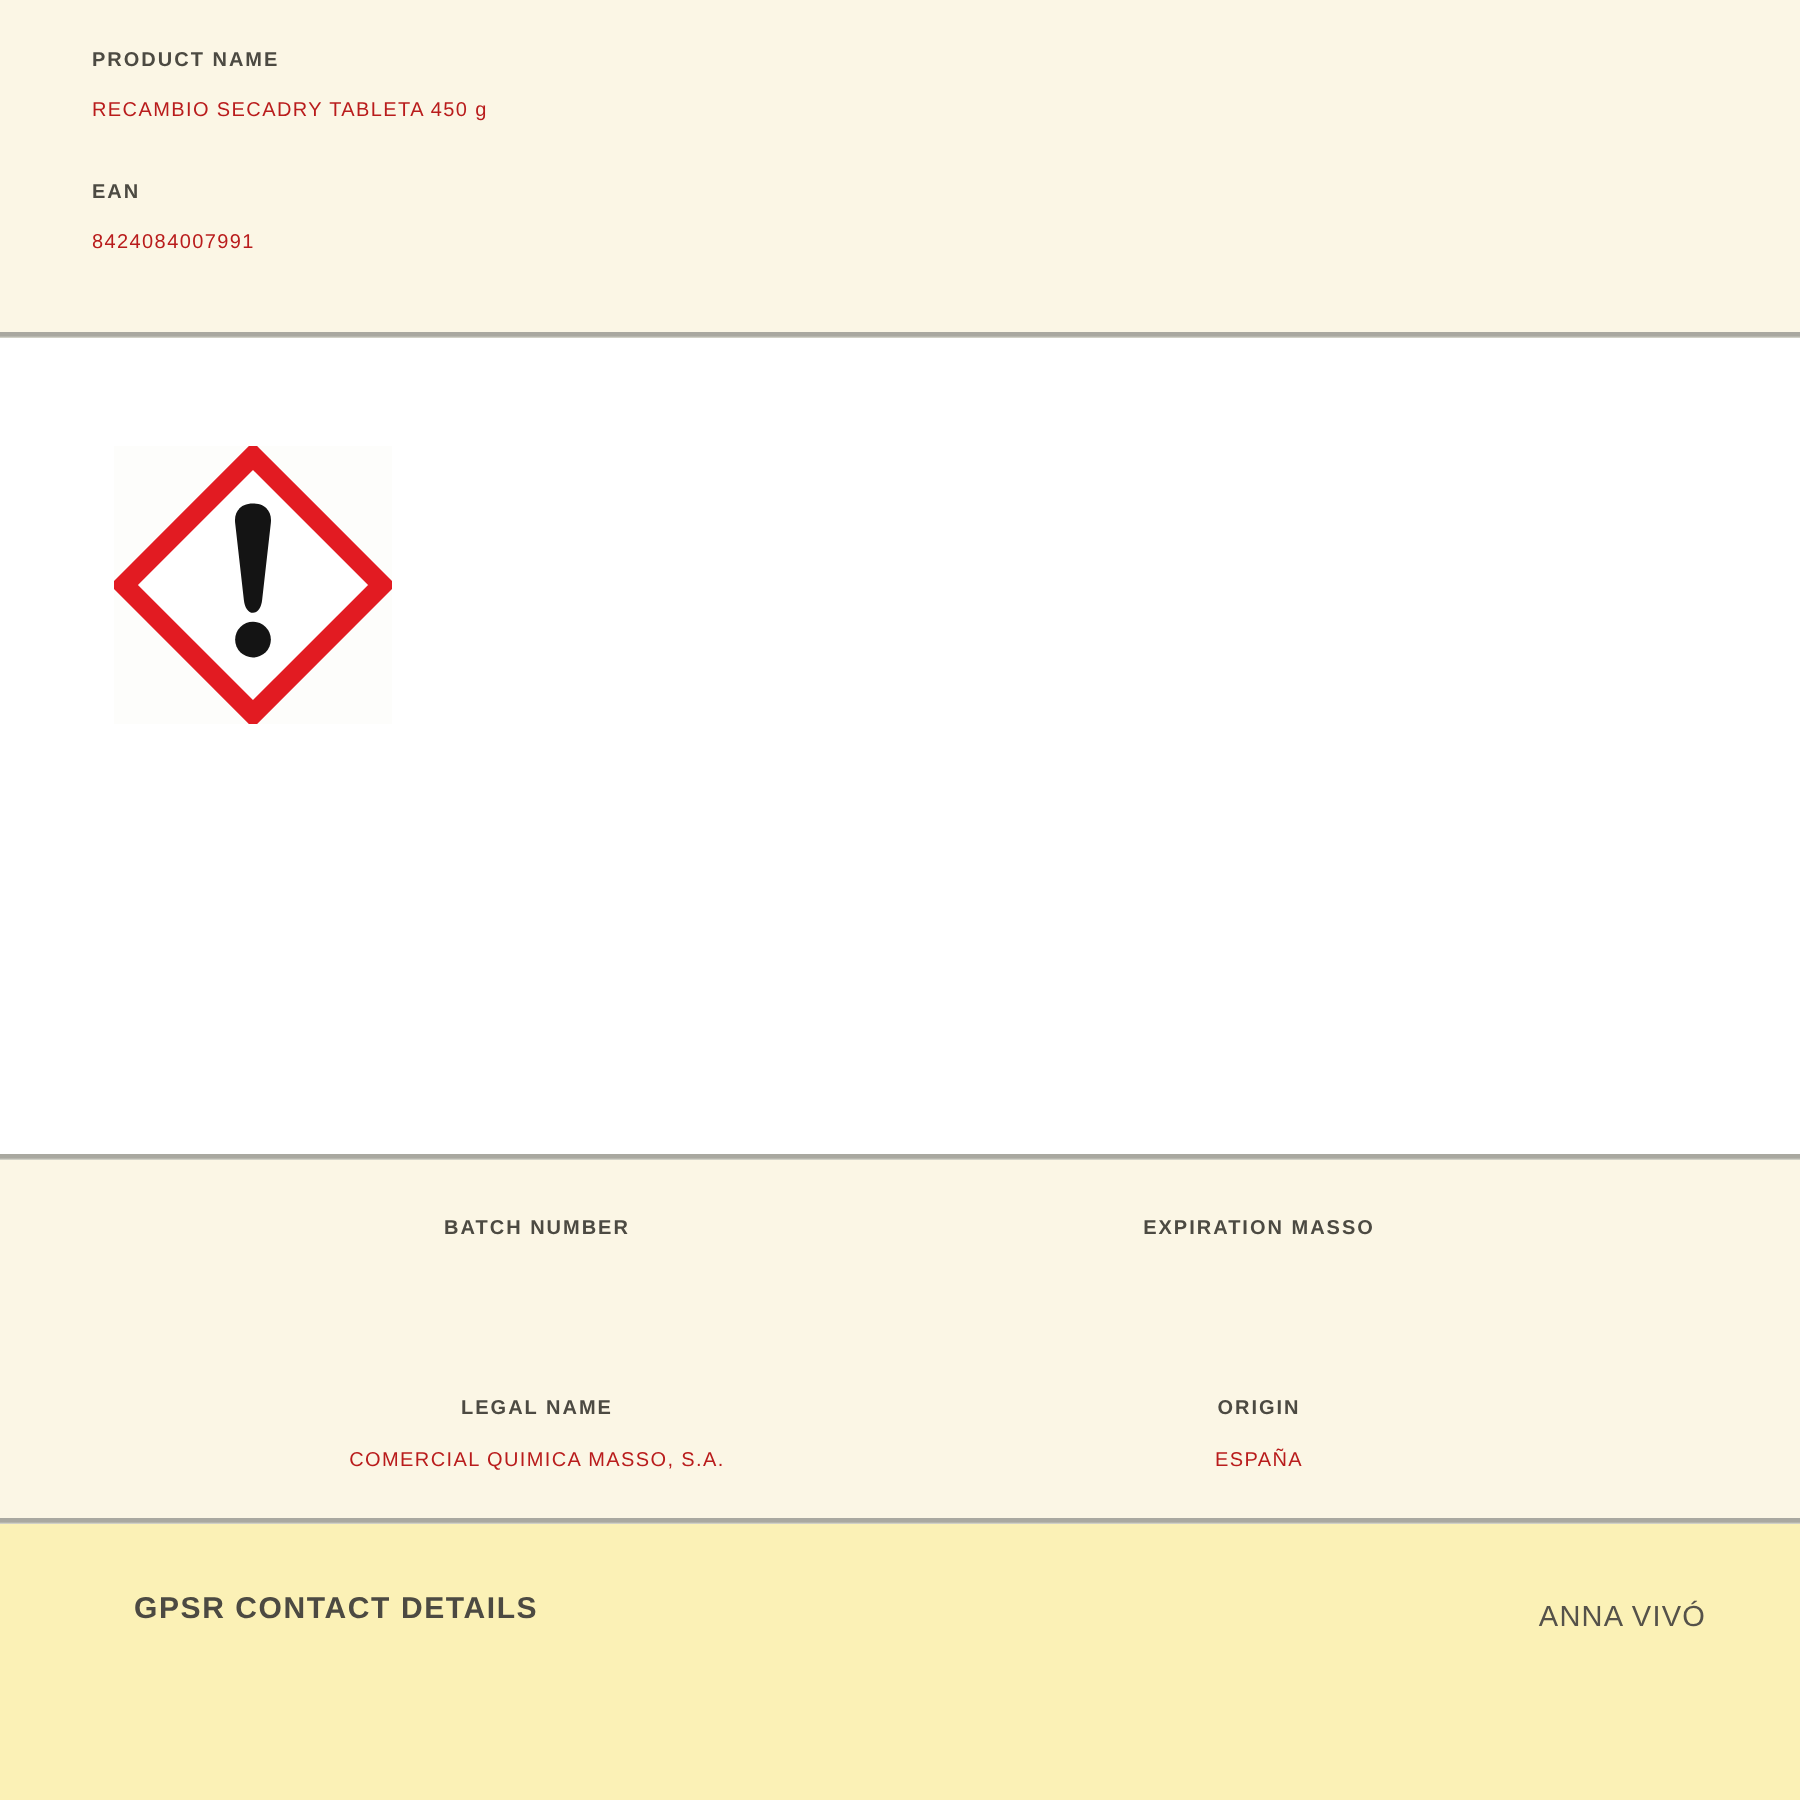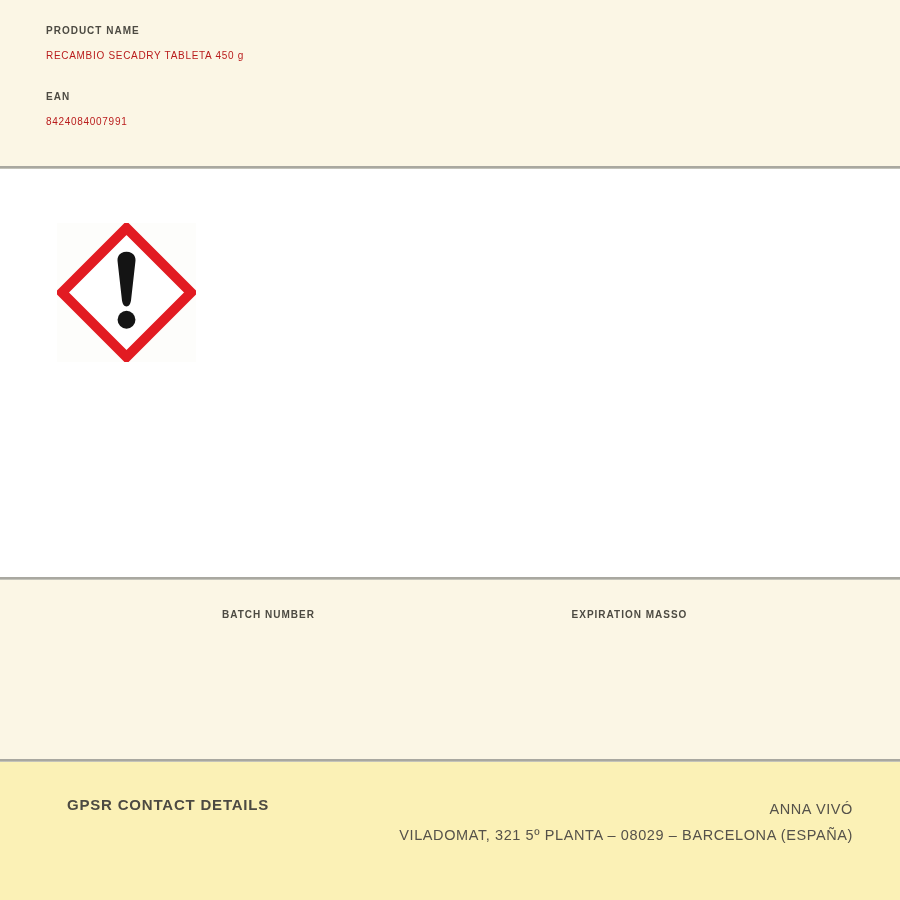--- a/index.html
+++ b/index.html
@@ -113,25 +113,34 @@
     <div class="info-grid">
       <div class="info-cell">
         <div class="field-label">BATCH NUMBER</div>
         <div class="field-value info-value"></div>
       </div>
       <div class="info-cell">
         <div class="field-label">EXPIRATION MASSO</div>
         <div class="field-value info-value"></div>
       </div>
     </div>
+    <div class="info-grid info-row2">
+      <div class="info-cell">
+        <div class="field-label">LEGAL NAME</div>
+        <div class="field-value info-value">COMERCIAL QUIMICA MASSO, S.A.</div>
+      </div>
+      <div class="info-cell">
+        <div class="field-label">ORIGIN</div>
+        <div class="field-value info-value">ESPAÑA</div>
+      </div>
+    </div>
   </div>
 
   <div class="divider"></div>
 
   <div class="section-contact">
     <div class="contact-label">GPSR CONTACT DETAILS</div>
     <div class="contact-lines">
       <div class="contact-line">ANNA VIVÓ</div>
-      <div class="contact-line">VILADOMAT, 321 5º PLANTA – 08029 – BARCELONA (ESPAÑA)</div>
     </div>
   </div>
 
 </div>
 
 </body></html>

